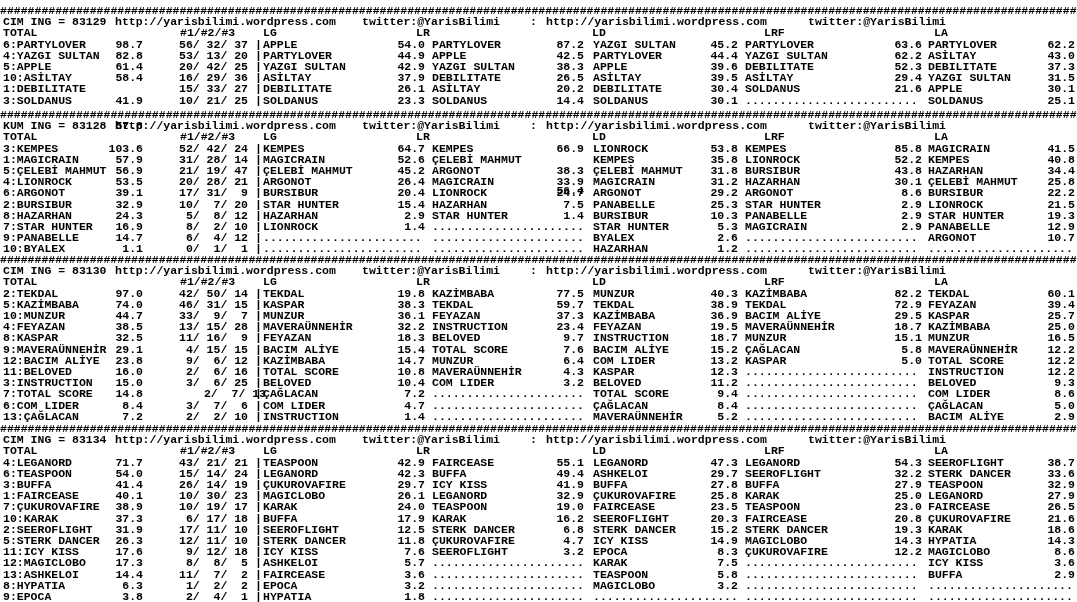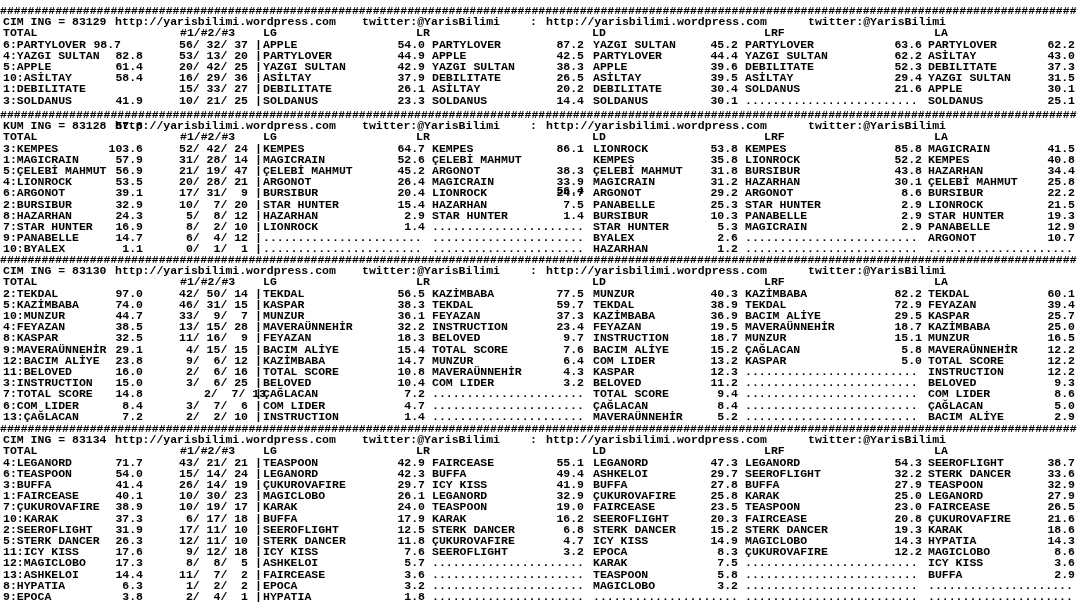--- a/index.html
+++ b/index.html
@@ -31,21 +31,21 @@
       <span class="f" style="left: 3px;">TOTAL</span>
       <span class="f" style="left: 180px;">#1/#2/#3</span>
       <span class="f" style="left: 263px;">LG</span>
       <span class="f" style="left: 416px;">LR</span>
       <span class="f" style="left: 592px;">LD</span>
       <span class="f" style="left: 764px;">LRF</span>
       <span class="f" style="left: 934px;">LA</span>
     </div>
     <div class="ln" style="top: 39px;">
       <span class="f" style="left: 3px;">6:PARTYLOVER</span>
-      <span class="f" style="right: 956px;">98.7</span>
+      <span class="f" style="right: 934px;">98.7</span>
       <span class="f" style="right: 829px;">56/ 32/ 37</span>
       <span class="f" style="left: 255px;">|</span>
       <span class="f" style="left: 263px;">APPLE</span>
       <span class="f" style="right: 652px;">54.0</span>
       <span class="f" style="left: 432px;">PARTYLOVER</span>
       <span class="f" style="right: 493px;">87.2</span>
       <span class="f" style="left: 593px;">YAZGI SULTAN</span>
       <span class="f" style="right: 339px;">45.2</span>
       <span class="f" style="left: 745px;">PARTYLOVER</span>
       <span class="f" style="right: 155px;">63.6</span>
@@ -152,21 +152,21 @@
       <span class="f" style="left: 934px;">LA</span>
     </div>
     <div class="ln" style="top: 143px;">
       <span class="f" style="left: 3px;">3:KEMPES</span>
       <span class="f" style="right: 934px;">103.6</span>
       <span class="f" style="right: 829px;">52/ 42/ 24</span>
       <span class="f" style="left: 255px;">|</span>
       <span class="f" style="left: 263px;">KEMPES</span>
       <span class="f" style="right: 652px;">64.7</span>
       <span class="f" style="left: 432px;">KEMPES</span>
-      <span class="f" style="right: 493px;">86.1</span>
+      <span class="f" style="right: 493px;">66.9</span>
       <span class="f" style="left: 593px;">LIONROCK</span>
       <span class="f" style="right: 339px;">53.8</span>
       <span class="f" style="left: 745px;">KEMPES</span>
       <span class="f" style="right: 155px;">85.8</span>
       <span class="f" style="left: 928px;">MAGICRAIN</span>
       <span class="f" style="right: 2px;">41.5</span>
     </div>
     <div class="ln" style="top: 154px;">
       <span class="f" style="left: 3px;">1:MAGICRAIN</span>
       <span class="f" style="right: 934px;">57.9</span>
@@ -322,21 +322,21 @@
       <span class="f" style="left: 592px;">LD</span>
       <span class="f" style="left: 764px;">LRF</span>
       <span class="f" style="left: 934px;">LA</span>
     </div>
     <div class="ln" style="top: 288px;">
       <span class="f" style="left: 3px;">2:TEKDAL</span>
       <span class="f" style="right: 934px;">97.0</span>
       <span class="f" style="right: 829px;">42/ 50/ 14</span>
       <span class="f" style="left: 255px;">|</span>
       <span class="f" style="left: 263px;">TEKDAL</span>
-      <span class="f" style="right: 652px;">56.5</span>
+      <span class="f" style="right: 652px;">19.8</span>
       <span class="f" style="left: 432px;">KAZİMBABA</span>
       <span class="f" style="right: 493px;">77.5</span>
       <span class="f" style="left: 593px;">MUNZUR</span>
       <span class="f" style="right: 339px;">40.3</span>
       <span class="f" style="left: 745px;">KAZİMBABA</span>
       <span class="f" style="right: 155px;">82.2</span>
       <span class="f" style="left: 928px;">TEKDAL</span>
       <span class="f" style="right: 2px;">60.1</span>
     </div>
     <div class="ln" style="top: 299px;">

